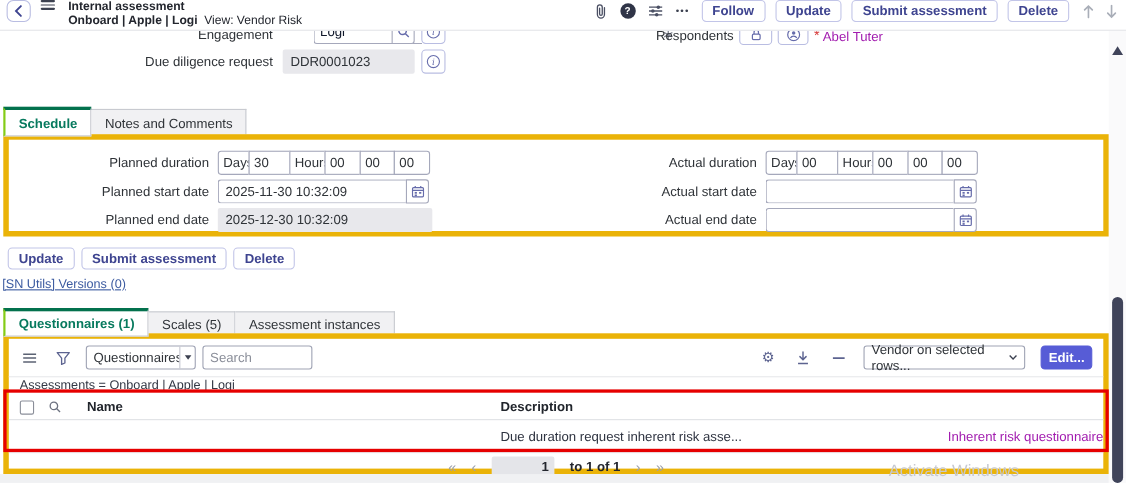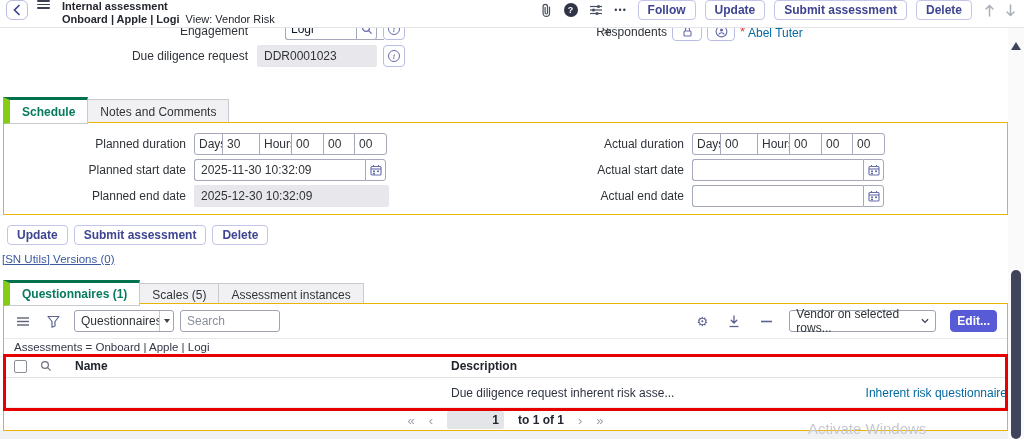--- a/index.html
+++ b/index.html
@@ -34,30 +34,30 @@
                 display:flex; align-items:center; padding:0 7px; color:#2f3338; }
   .sqbtn { position:absolute; width:22px; height:22px; border:1px solid #b9bde2; border-radius:4px; background:#fff;
            display:flex; align-items:center; justify-content:center; }
   .icircle { width:12px; height:12px; border:1.2px solid #666cab; border-radius:50%; color:#666cab;
              font-size:8px; font-family:"DejaVu Serif", serif; font-style:italic; display:flex; align-items:center; justify-content:center; }
   .eng-input { position:absolute; left:257px; top:18px; width:99px; height:22px; border:1px solid #a5a8bb;
                border-right:none; border-radius:3px 0 0 3px; padding:0 5px; font-size:12px; color:#0f172a; font-family:inherit;margin-left:28px; }
   .eng-lens { position:absolute; left:356px; top:18px; width:21px; height:22px; border:1px solid #a5a8bb;
               border-radius:0 3px 3px 0; background:#fff; display:flex; align-items:center; justify-content:center; }
   .resp-star { position:absolute; color:#d63a3a; font-size:13px; }
-  .linktext { color:#0369a1; font-size:12px; text-decoration:none; white-space:nowrap; }
+  .linktext { color:#a21caf; font-size:12px; text-decoration:none; white-space:nowrap; }
   
   .tabstrip { position:absolute; display:flex; align-items:flex-end; }
   .tab { height:25px; padding:0 12px; display:flex; align-items:center; background:#f1f1f3;
          border:1px solid #c8cad0; border-left:none; font-size:12px; color:#2f3338; white-space:nowrap; }
-  .tab:first-child { border-left:7px solid #84cc16; }
+  .tab:first-child { border-left:2px solid #84cc16; }
   .tab.active { background:#fff; border-top:3px solid #03714d; color:#077a5e; font-weight:bold;
                 height:27px; position:relative; z-index:2; }
   
-  .panel { position:absolute; background:#fff; border:1px solid #eab308; }
+  .panel { position:absolute; background:#fff; border:5px solid #eab308; }
   .srow { position:absolute; display:flex; align-items:center; }
   .slabel { width:174px; text-align:right; margin-right:8px; font-size:12px; color:#2f3338; white-space:nowrap; }
   .slabel.r { width:170px; }
   .durgroup { display:flex; height:22px; }
   .durseg { border:1px solid #a5a8bb; height:22px; display:flex; align-items:center; padding:0 4px;
             font-size:12px; color:#2f3338; margin-left:-1px; background:#fff; }
   .durseg:first-child { margin-left:0; border-radius:3px 0 0 3px; }
   .durseg:last-child { border-radius:0 3px 3px 0; }
   .datewrap { display:flex; height:22px; }
   .dateinput { width:171px; height:22px; border:1px solid #a5a8bb; border-right:none; border-radius:3px 0 0 3px;
@@ -376,21 +376,21 @@
           <circle cx="5" cy="5" r="3.4" fill="none" stroke="#6d7280" stroke-width="1.2"></circle>
           <line x1="7.6" y1="7.6" x2="10.6" y2="10.6" stroke="#6d7280" stroke-width="1.2"></line>
         </svg>
     </div>
     <div class="col-name">Name</div>
     <div style="position:absolute; left:447px;">Description</div>
   </div>
 
   <div class="trow">
     <a class="linktext" style="margin-left:131px;">Inherent risk questionnaire</a>
-    <div style="position:absolute; left:447px; color:#2e3340;">Due diligence request inherent risk asse...</div>
+    <div style="position:absolute; left:447px; color:#2e3340;">Due duration request inherent risk asse...</div>
   </div>
 
   <div class="pager">
     <span class="pgbtn">«</span>
     <span class="pgbtn">‹</span>
     <div class="pagebox">1</div>
     <span class="rangetxt">to 1 of 1</span>
     <span class="pgbtn">›</span>
     <span class="pgbtn">»</span>
   </div>

